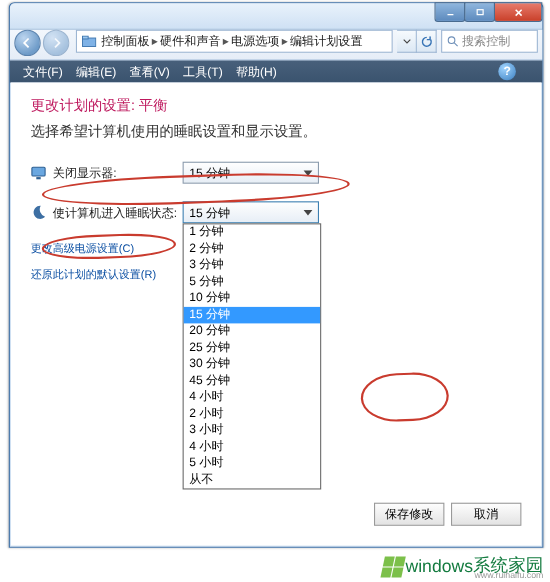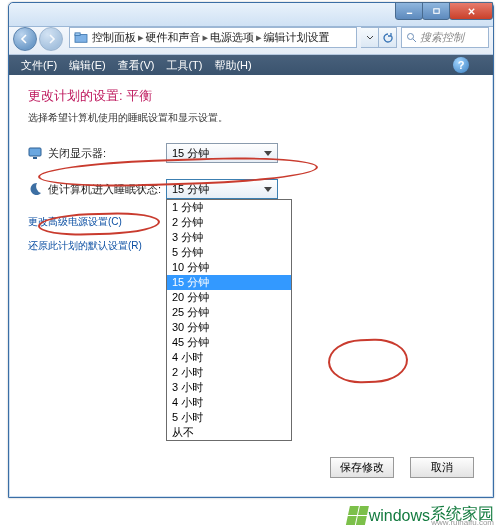--- a/index.html
+++ b/index.html
@@ -13,42 +13,42 @@
   .winbtn.close{width:44px;background:linear-gradient(#e77b6c,#c9402a);color:#fff}
   .winbtn svg{width:9px;height:9px}
   
   .navrow{height:28px;background:linear-gradient(#f3f7fc,#e5edf7);display:flex;align-items:flex-start;padding:0 4px;border-bottom:1px solid #b5c8df}
   .navbtn{width:24px;height:24px;border-radius:50%;background:radial-gradient(circle at 35% 30%,#bcd5ef,#6f9cc9 70%);border:1px solid #5a82ad;margin-right:2px;display:flex;align-items:center;justify-content:center;color:#fff}
   .navbtn.disabled{opacity:.55}
   .addr{flex:1;height:21px;margin:0 4px;background:#fff;border:1px solid #9db6d3;display:flex;align-items:center;padding:0 4px;color:#1b1b1b;overflow:hidden;white-space:nowrap}
   .addr .sep{margin:0 2px;color:#555}
   .addr .folder-icon{width:14px;height:12px;margin-right:4px}
   .addrbtn{width:18px;height:21px;border:1px solid #9db6d3;border-left:none;background:linear-gradient(#f6fafd,#dce8f4);display:flex;align-items:center;justify-content:center}
-  .search{width:88px;height:21px;margin-left:4px;border:1px solid #9db6d3;background:#fff;display:flex;align-items:center;padding:0 4px;color:#888;font-style:italic}
+  .search{width:88px;height:21px;margin-left:4px;border:1px solid #9db6d3;background:#fff;display:flex;align-items:center;padding:0 4px;color:#888;}
   .search svg{margin-right:3px}
   
   .menubar{height:20px;background:linear-gradient(#48607b,#3a536e);display:flex;align-items:center;padding:0 12px;color:#fff;font-size:11px}
   .menubar span{margin-right:12px;cursor:default}
   .qm{margin-left:auto;width:16px;height:16px;border-radius:50%;background:radial-gradient(circle at 35% 30%,#a0d4ff,#3b7fc0);display:flex;align-items:center;justify-content:center;font-weight:bold}
   
   .content{position:absolute;top:72px;left:1px;right:1px;bottom:1px;background:#fff;padding:12px 18px;overflow:hidden}
   .heading{color:#be185d;font-size:13px;margin-bottom:6px}
-  .subtext{color:#333;font-size:10px;margin-bottom:18px}
+  .subtext{color:#333;font-size:13px;margin-bottom:18px}
   .row{display:flex;align-items:center;margin-bottom:16px}
   .row .icon{width:14px;height:14px;margin-right:6px}
   .row .lbl{width:118px;color:#222}
-  .combo{width:112px;height:20px;border:1px solid #8a9bad;background:linear-gradient(#fefefe,#e7eef6);display:flex;align-items:center;padding:0 5px;font-size:11px;position:relative}
+  .combo{width:124px;height:20px;border:1px solid #8a9bad;background:linear-gradient(#fefefe,#e7eef6);display:flex;align-items:center;padding:0 5px;font-size:11px;position:relative}
   .combo .arrow{margin-left:auto;border-left:4px solid transparent;border-right:4px solid transparent;border-top:5px solid #444}
   .combo.open{border-color:#3c7fb1}
   .dropdown{position:absolute;left:-1px;top:19px;width:126px;background:#fff;border:1px solid #6b6b6b;max-height:260px;overflow:visible;z-index:5}
   .dropdown .opt{padding:1px 5px;font-size:11px;height:15px;line-height:13px}
   .dropdown .opt.sel{background:#3399ff;color:#fff}
   .link{color:#0a4ea2;font-size:10px;margin-top:8px;display:block}
   .link+.link{margin-top:10px}
-  .btnrow{position:absolute;right:18px;bottom:18px;display:flex;gap:16px}
+  .btnrow{position:absolute;right:18px;bottom:18px;display:flex;gap:6px}
   .wbtn{min-width:64px;height:21px;border:1px solid #999;background:linear-gradient(#fdfdfd,#e3e3e3);font-size:11px;padding:0 8px;display:flex;align-items:center;justify-content:center}
   
   .redellipse{position:absolute;border:2px solid #c93b2e;border-radius:50%/60%;pointer-events:none;transform:rotate(-2deg)}
   
   .wm{position:absolute;right:6px;bottom:4px;font-size:16px;color:#137b3f;font-family:"Segoe UI",sans-serif;display:flex;align-items:flex-end}
   .wm .logo{display:flex;flex-wrap:wrap;width:20px;height:20px;margin-right:2px;transform:skewX(-12deg)}
   .wm .logo span{width:9px;height:9px;margin:.5px}
   .wm .sub{font-size:8px;color:#999;position:absolute;right:0;bottom:-2px}
 </style>
 </head>

